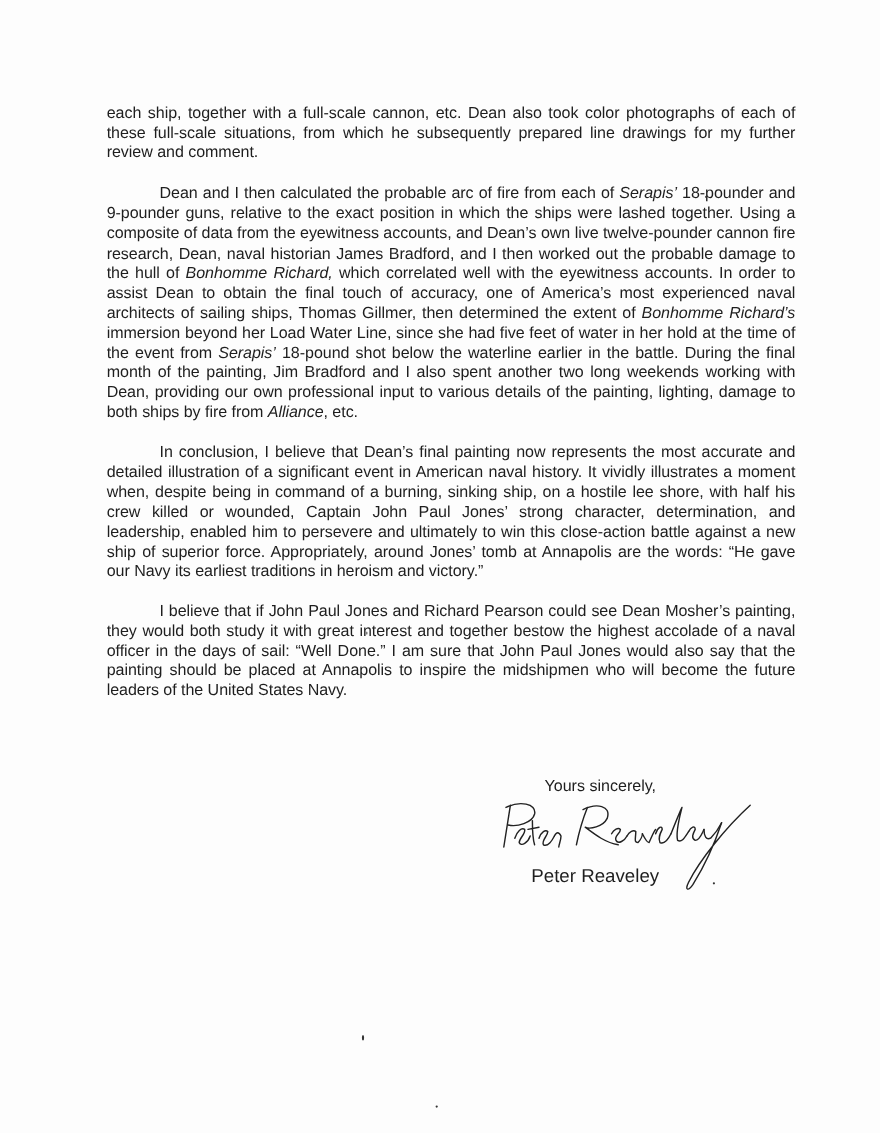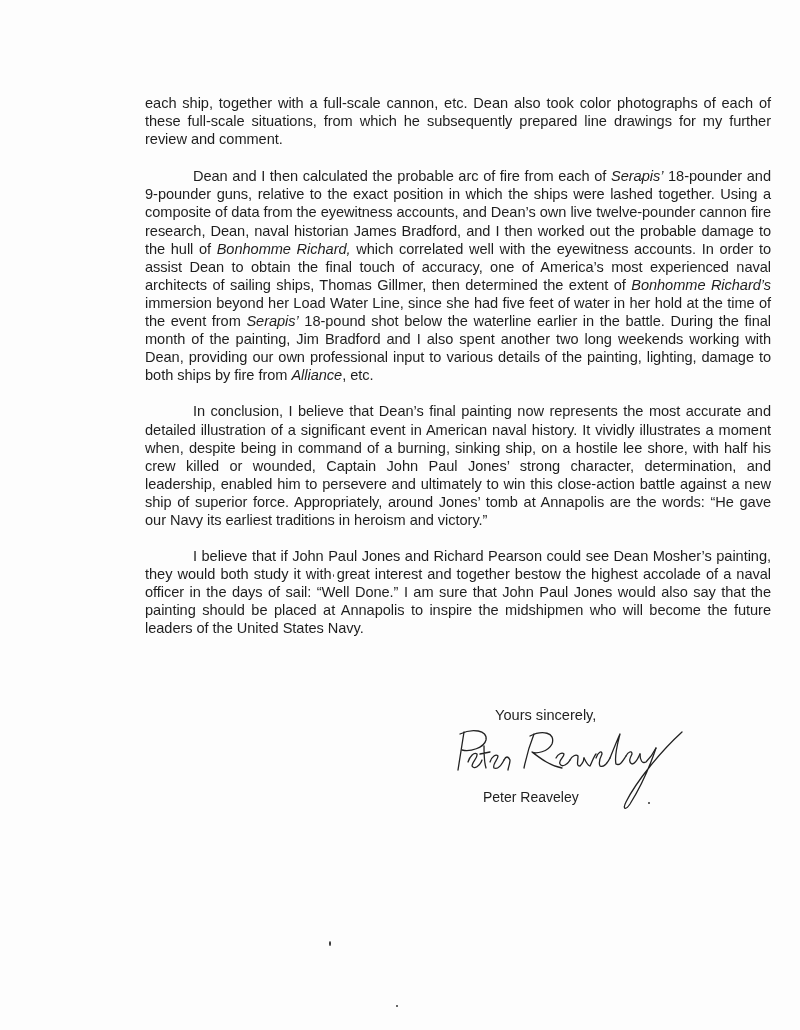--- a/index.html
+++ b/index.html
@@ -13,21 +13,20 @@
       position: relative;
       overflow: hidden;
       font-family: "Liberation Sans", sans-serif;
       color: #1e1e1e;
     }
     .page {
       position: absolute;
       left: 97px;
       top: 94px;
       width: 626px;
-      margin-left: 48px;
     }
     .para {
       margin: 0 0 18px 0;
       font-size: 14.6px;
       line-height: 18.1px;
       text-align: justify;
       letter-spacing: -0.05px;
     }
     .para.indent {
       text-indent: 48px;
@@ -47,21 +46,21 @@
       position: absolute;
       left: 450px;
       top: 722px;
       width: 240px;
       height: 90px;
     }
     .signer-name {
       position: absolute;
       left: 483px;
       top: 788px;
-      font-size: 14px;
+      font-size: 17px;
       line-height: 18px;
       margin: 0;
       text-align: center;
     }
     .speck {
       position: absolute;
       background: #333;
       border-radius: 50%;
     }
     em { font-style: italic; }

